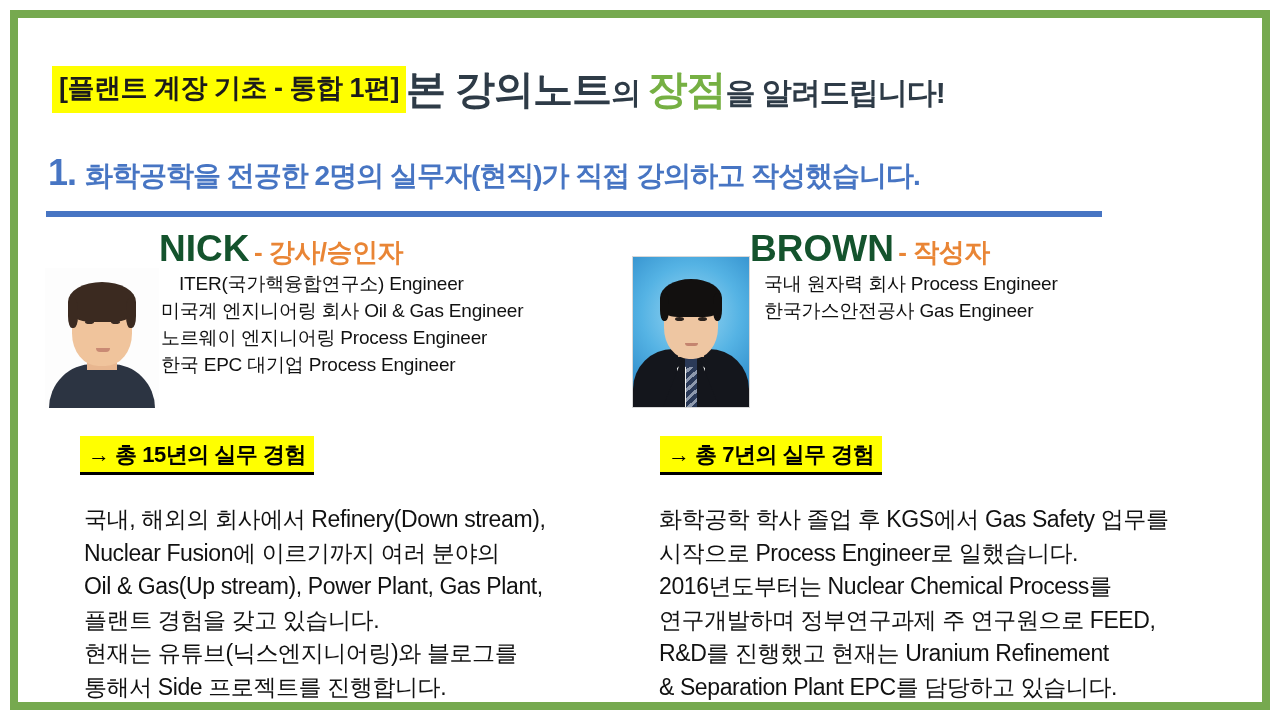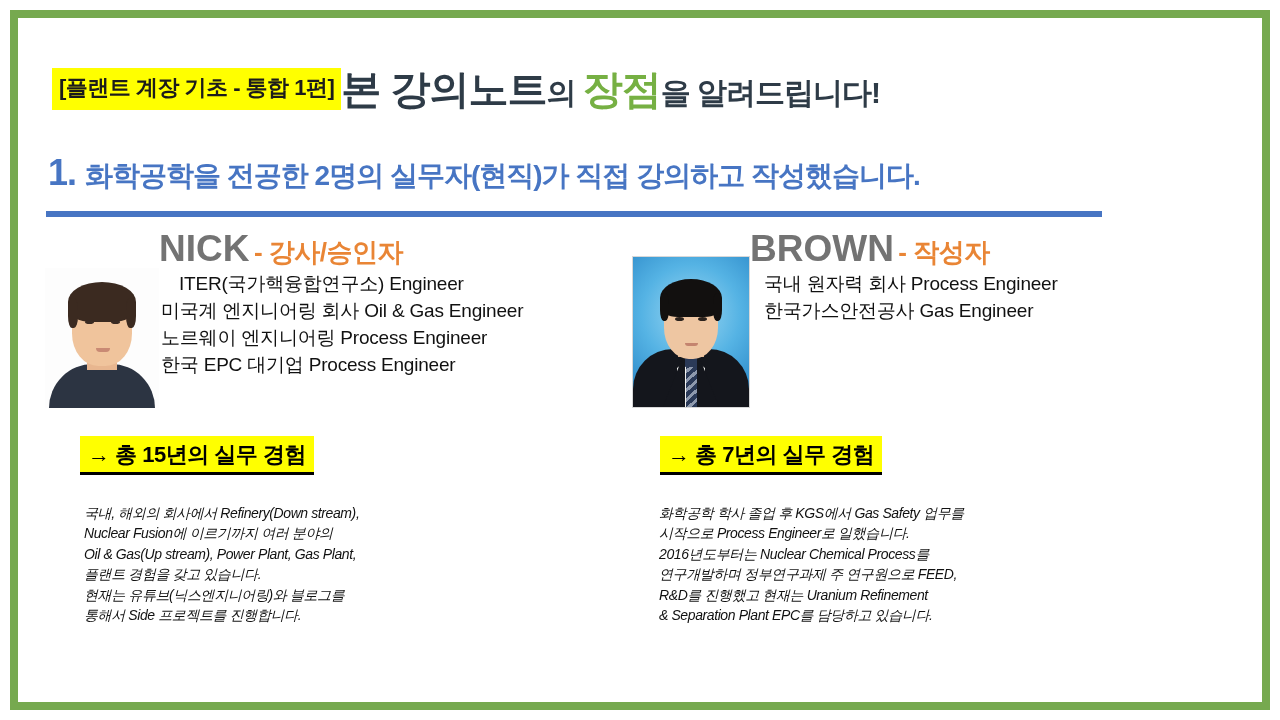--- a/index.html
+++ b/index.html
@@ -37,21 +37,21 @@
     top: 58px;
     width: 1180px;
     height: 62px;
     display: flex;
     align-items: center;
     white-space: nowrap;
   }
   .title-tag {
     background: #FFFF00;
     color: #1b1b1b;
-    font-size: 22px;
+    font-size: 27px;
     font-weight: bold;
     line-height: 1.0;
     padding: 9px 7px 11px 7px;
     letter-spacing: -0.5px;
   }
   .title-main {
     font-size: 40px;
     font-weight: bold;
     color: #2E3B47;
     letter-spacing: -1px;
@@ -172,21 +172,21 @@
   
   .text-block { flex: 1 1 auto; }
   .name-line {
     white-space: nowrap;
     line-height: 1;
     margin-bottom: 4px;
   }
   .name {
     font-size: 37px;
     font-weight: bold;
-    color: #737373;
+    color: #14532d;
     letter-spacing: 0px;
   }
   .role {
     font-size: 26px;
     font-weight: bold;
     color: #E98535;
     letter-spacing: -0.5px;
   }
   .bio {
     font-size: 19px;
@@ -211,26 +211,25 @@
     font-weight: bold;
     letter-spacing: -0.5px;
     padding: 4px 8px 2px 8px;
     border-bottom: 3px solid #000000;
     white-space: nowrap;
   }
 
   
   .para {
     position: absolute;
-    font-size: 14px;
+    font-size: 23px;
     color: #111111;
     line-height: 1.46;
     white-space: nowrap;
     letter-spacing: -0.4px;
-    font-style: italic;
   }
   .para-left  { left: 84px;  top: 503px; }
   .para-right { left: 659px; top: 503px; }
 </style>
 </head>
 <body>
 
 <div id="slide">
 
   <div class="frame"></div>

